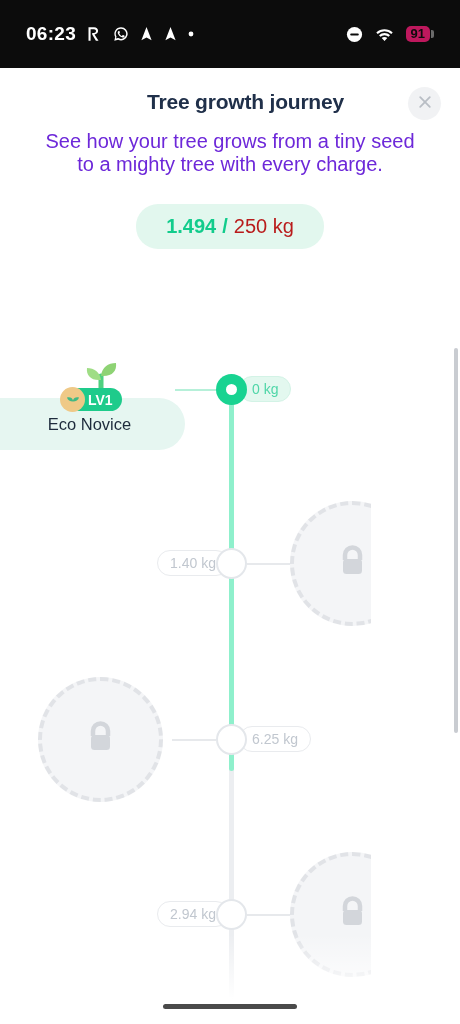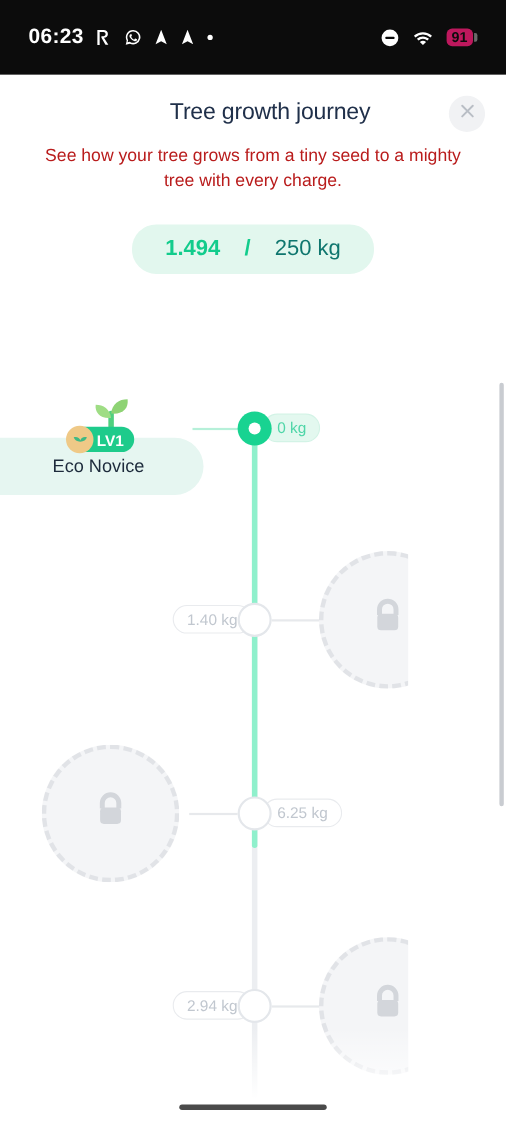--- a/index.html
+++ b/index.html
@@ -49,54 +49,54 @@
     position: absolute; top: 68px; left: 0;
     width: 460px; height: 956px;
     background: #ffffff;
   }
   #header {
     position: relative;
     padding-top: 22px;
   }
   #title {
     text-align: center;
-    font-size: 21px; font-weight: normal;
+    font-size: 21px; font-weight: bold;
     color: #20304a;
     letter-spacing: -.2px;
     margin-left: 31px;
   }
   #close-btn {
     position: absolute; top: 19px; right: 19px;
     width: 33px; height: 33px; border-radius: 50%;
     background: #f1f2f4;
     display: flex; align-items: center; justify-content: center;
     cursor: pointer;
   }
   #subtitle {
     margin: 16px auto 0;
     width: 390px;
     text-align: center;
-    font-size: 16px;
+    font-size: 20px;
     line-height: 23px;
-    color: #b91c1c;
+    color: #6d28d9;
   }
   #progress-badge-wrap {
     margin-top: 28px;
     display: flex; justify-content: center;
   }
   #progress-badge {
     background: #e2f7ee;
     border-radius: 22px;
     padding: 11px 30px;
     font-size: 20px;
-    display: flex; align-items: baseline; gap: 22px;
+    display: flex; align-items: baseline; gap: 6px;
   }
   #progress-current { color: #12cc8c; font-weight: bold; }
   #progress-sep { color: #12cc8c; font-weight: bold; }
-  #progress-total { color: #0f766e; }
+  #progress-total { color: #b91c1c; }
 
   
   #timeline {
     position: absolute;
     top: 210px; left: 0;
     width: 371px; height: 746px;
     overflow: hidden;
   }
   
   .spine {

